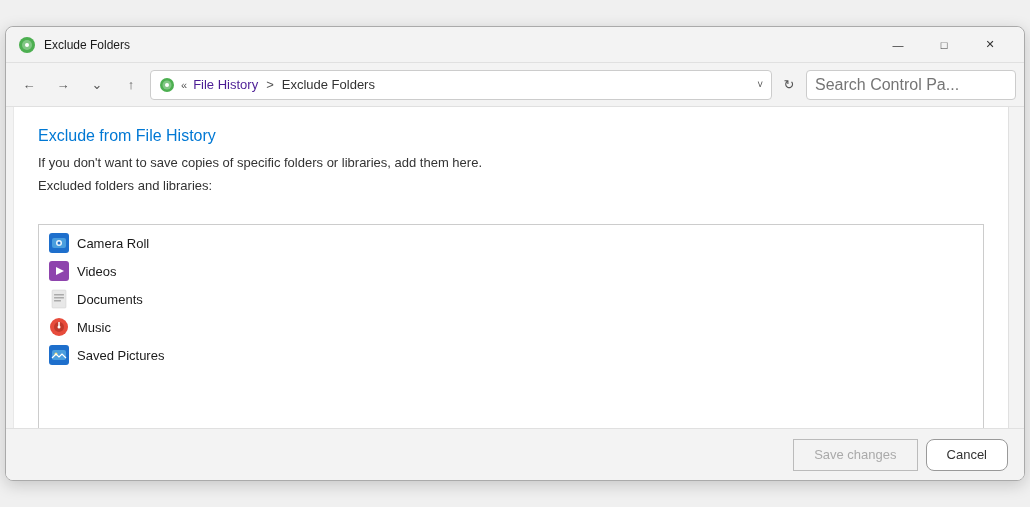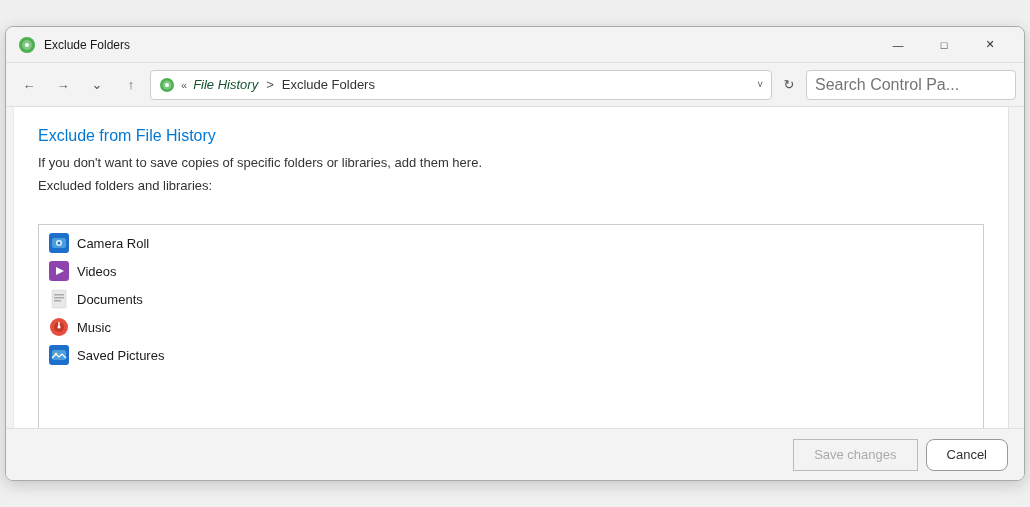--- a/index.html
+++ b/index.html
@@ -282,21 +282,21 @@
     <button class="nav-btn">⌄</button>
     <button class="nav-btn">↑</button>
 
     <div class="address-bar">
       <svg class="address-icon" viewBox="0 0 16 16">
         <circle cx="8" cy="8" r="7" fill="#4caf50"></circle>
         <circle cx="8" cy="8" r="4.5" fill="#81c784"></circle>
         <circle cx="8" cy="8" r="2" fill="white"></circle>
       </svg>
       <span style="color:#555; font-size:11px;">«</span>
-      <span style="color:#14532d;font-style:italic;">File History</span>
+      <span style="color:#4c1d95;">File History</span>
       <span style="color:#555; margin:0 2px;">&gt;</span>
       <span>Exclude Folders</span>
       <span class="address-chevron" style="margin-left:auto;">˅</span>
     </div>
 
     <button class="address-refresh">↻</button>
 
     <div class="search-bar">
       <input class="search-input" readonly="" placeholder="Search Control Pa..." style="">
       <span class="search-icon-btn">🔍</span>

